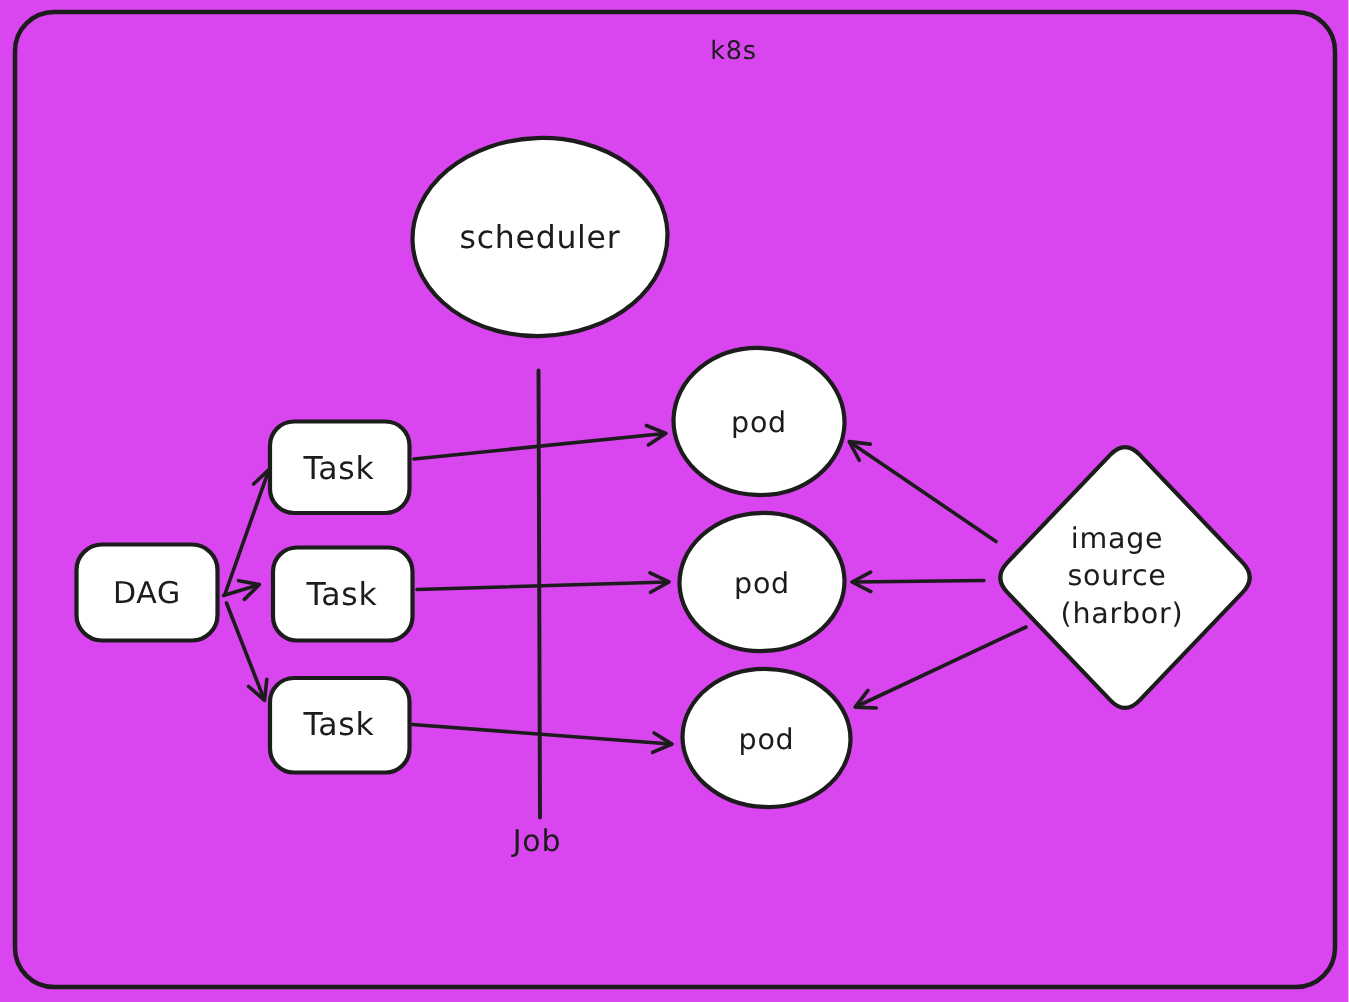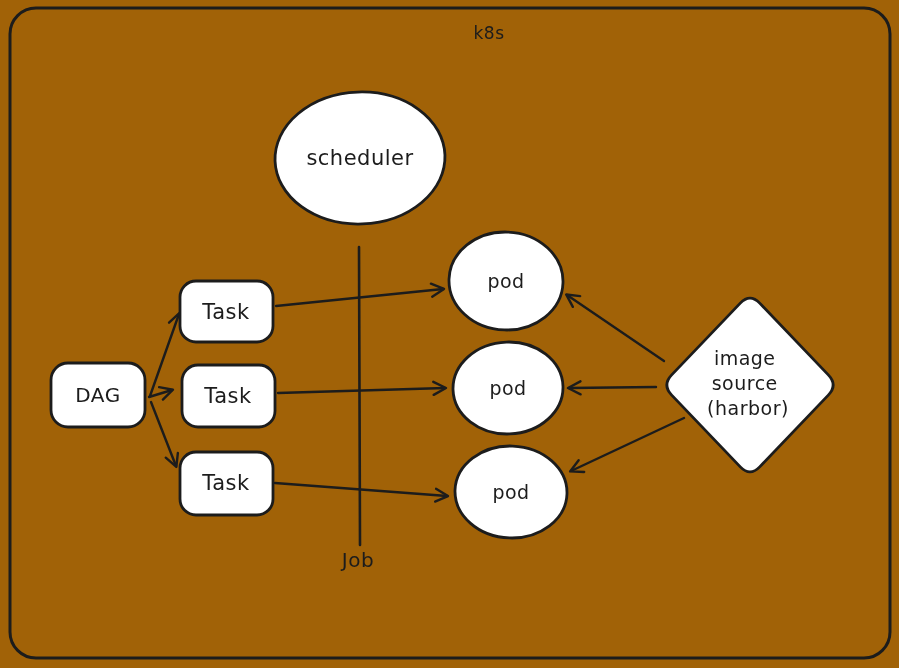--- a/index.html
+++ b/index.html
@@ -5,21 +5,21 @@
   html, body {
     margin: 0;
     padding: 0;
     background: #ffffff;
     font-family: "DejaVu Sans", sans-serif;
   }
   .canvas {
     position: relative;
     width: 899px;
     height: 668px;
-    background: #a16207;
+    background: #d946ef;
     overflow: hidden;
   }
   svg { display: block; }
   .shape {
     fill: #ffffff;
     stroke: #1c1c1c;
     stroke-width: 2.8;
     stroke-linecap: round;
     stroke-linejoin: round;
   }

